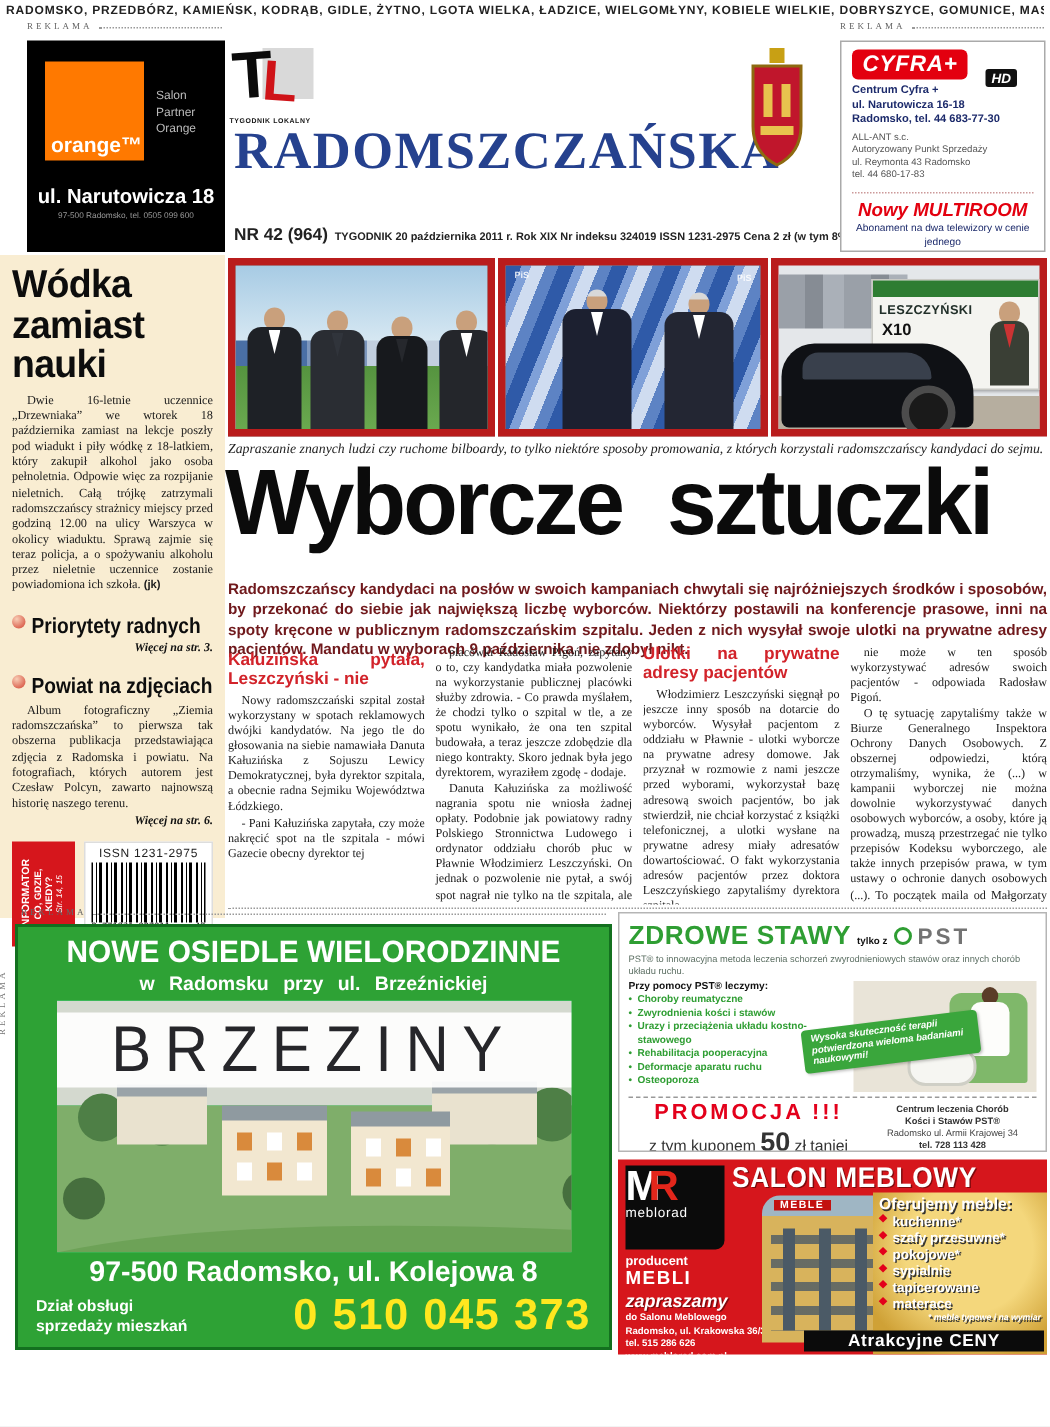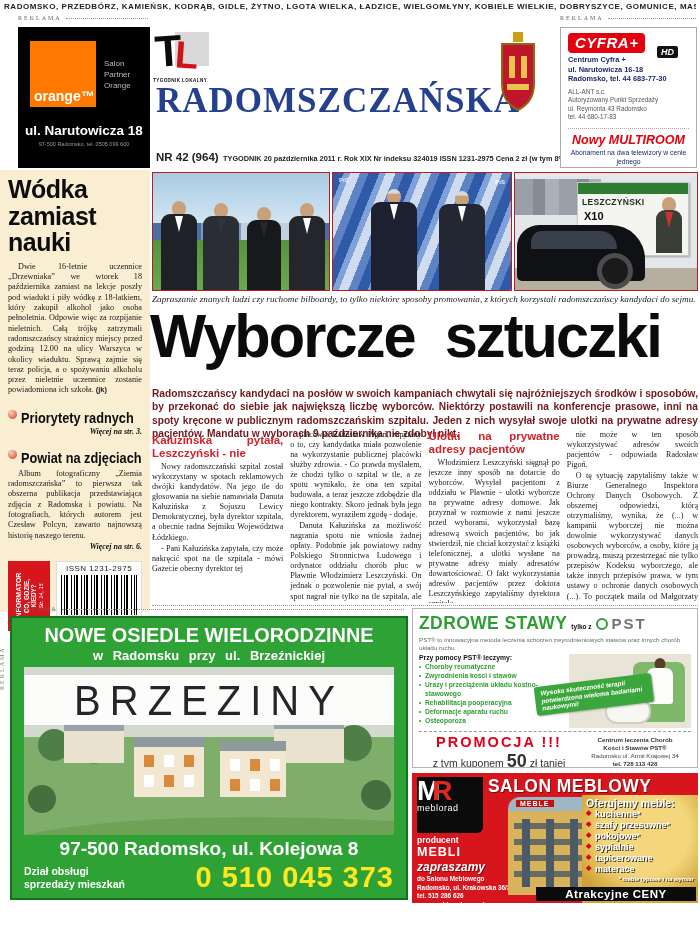--- a/index.html
+++ b/index.html
@@ -74,21 +74,21 @@
   .info-rot .i1{font-size:7px;font-weight:bold}
   .info-rot .i2{font-size:6.3px;font-weight:bold}
   .info-rot .i4{font-size:5.5px;font-style:italic}
   .bc{flex:1;background:#fff;border:1px solid #ddd;height:70px;padding:2px 4px;text-align:center}
   .bc-issn{font-size:8px;color:#222;letter-spacing:.5px}
   .bc-bars{height:40px;margin-top:2px;background:
      repeating-linear-gradient(90deg,#000 0 1px,#fff 1px 3px,#000 3px 4px,#fff 4px 5px,#000 5px 7px,#fff 7px 10px)}
   .bc-dig{font-family:"DejaVu Sans Mono",monospace;font-size:5.8px;display:flex;justify-content:space-between}
 
   
-  .photo{position:absolute;top:172px;height:119px;border:1px solid #b91c1c;background:#888;overflow:hidden}
+  .photo{position:absolute;top:172px;height:119px;border:5px solid #b91c1c;background:#888;overflow:hidden}
   .credit{position:absolute;left:0px;bottom:1px;transform:rotate(-90deg);transform-origin:left bottom;
           font-size:5px;color:#111;background:rgba(255,255,255,.65);padding:0 2px;z-index:9}
   .man{position:absolute}
   .man:before{content:"";position:absolute;left:50%;top:0;transform:translateX(-50%);
               width:14px;height:15px;border-radius:50% 50% 45% 45%;background:var(--skin,#c9a07c)}
   .man:after{content:"";position:absolute;left:0;top:13px;width:100%;height:calc(100% - 13px);
              background:var(--suit,#23262c);border-radius:9px 9px 0 0}
   .man b{position:absolute;left:50%;top:15px;transform:translateX(-50%);width:8px;height:16px;
          background:var(--shirt,#fff);z-index:2;clip-path:polygon(0 0,100% 0,50% 100%)}
   .man.gray:before{background:linear-gradient(#d8d8d8 28%,#c9a07c 34%)}
@@ -122,21 +122,21 @@
   .col p{text-indent:9px;margin-bottom:1px}
   .subhead{font-family:"Liberation Sans",sans-serif;font-weight:bold;color:#d2232a;
            font-size:11.5px;line-height:1.1;margin:4px 0 3px;text-indent:0}
   .dotsep{position:absolute;left:152px;top:605px;width:546px;border-top:1px dotted #999}
 
   
   .brz{position:absolute;left:10px;top:616px;width:398px;height:284px;background:#2ea235;
        border:2px solid #13701f;padding-top:5px;text-align:center}
   .brz-t{color:#fff;font-weight:bold;font-size:20.5px;white-space:nowrap;transform:scaleX(.97);letter-spacing:0}
   .brz-s{color:#fff;font-weight:bold;font-size:13px;word-spacing:6px;margin-top:1px}
-  .brz-img{position:relative;margin:4px auto 0;width:370px;height:168px;background:#22c55e;overflow:hidden}
+  .brz-img{position:relative;margin:4px auto 0;width:343px;height:168px;background:#22c55e;overflow:hidden}
   .brz-band{position:absolute;left:0;right:0;top:8px;height:50px;background:rgba(255,255,255,.92);
             display:flex;align-items:center;justify-content:center}
   .brz-band span{font-size:40px;letter-spacing:9px;color:#26262a;font-weight:normal;transform:scaleY(1.08)}
   .brz-addr{color:#fff;font-weight:bold;font-size:19px;margin-top:3px;white-space:nowrap}
   .brz-row{display:flex;align-items:center;padding:0 12px;margin-top:1px}
   .brz-dz{color:#fff;font-weight:bold;font-size:10.5px;text-align:left;line-height:1.2}
   .brz-ph{flex:1;color:#ffe71f;font-weight:bold;font-size:29px;text-align:right;letter-spacing:1px;white-space:nowrap}
 
   
   .pst{position:absolute;left:412px;top:608px;width:286px;height:160px;background:#fff;

